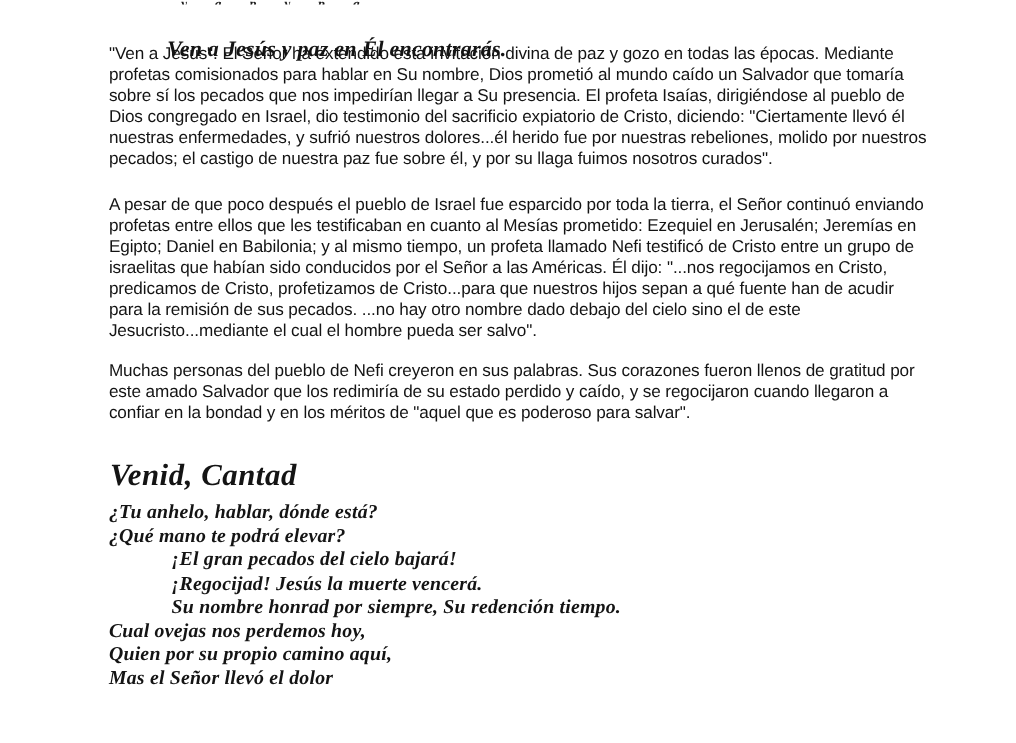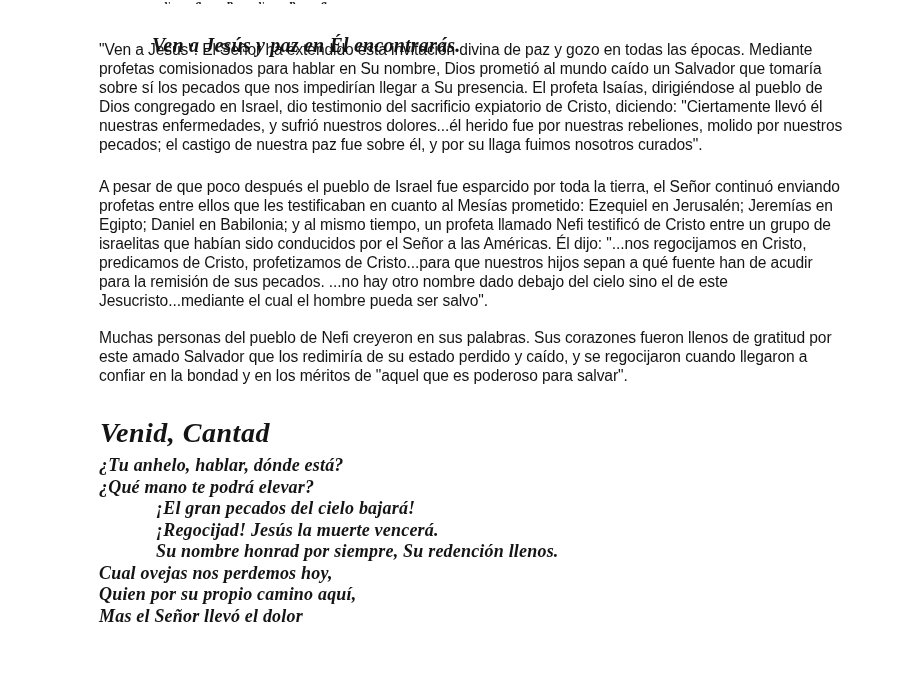--- a/index.html
+++ b/index.html
@@ -59,19 +59,19 @@
 
   <p class="body-para p3">Muchas personas del pueblo de Nefi creyeron en sus palabras. Sus corazones fueron llenos de gratitud por este amado Salvador que los redimiría de su estado perdido y caído, y se regocijaron cuando llegaron a confiar en la bondad y en los méritos de "aquel que es poderoso para salvar".</p>
 
   <h2 class="section-title">Venid, Cantad</h2>
 
   <div class="poem">
     <div class="poem-line">¿Tu anhelo, hablar, dónde está?</div>
     <div class="poem-line">¿Qué mano te podrá elevar?</div>
     <div class="poem-line indent">¡El gran pecados del cielo bajará!</div>
     <div class="poem-line indent">¡Regocijad! Jesús la muerte vencerá.</div>
-    <div class="poem-line indent">Su nombre honrad por siempre, Su redención llenos.</div>
+    <div class="poem-line indent">Su nombre honrad por siempre, Su redención tiempo.</div>
     <div class="poem-line">Cual ovejas nos perdemos hoy,</div>
     <div class="poem-line">Quien por su propio camino aquí,</div>
     <div class="poem-line">Mas el Señor llevó el dolor</div>
   </div>
 
 </div>
 
 </body></html>

